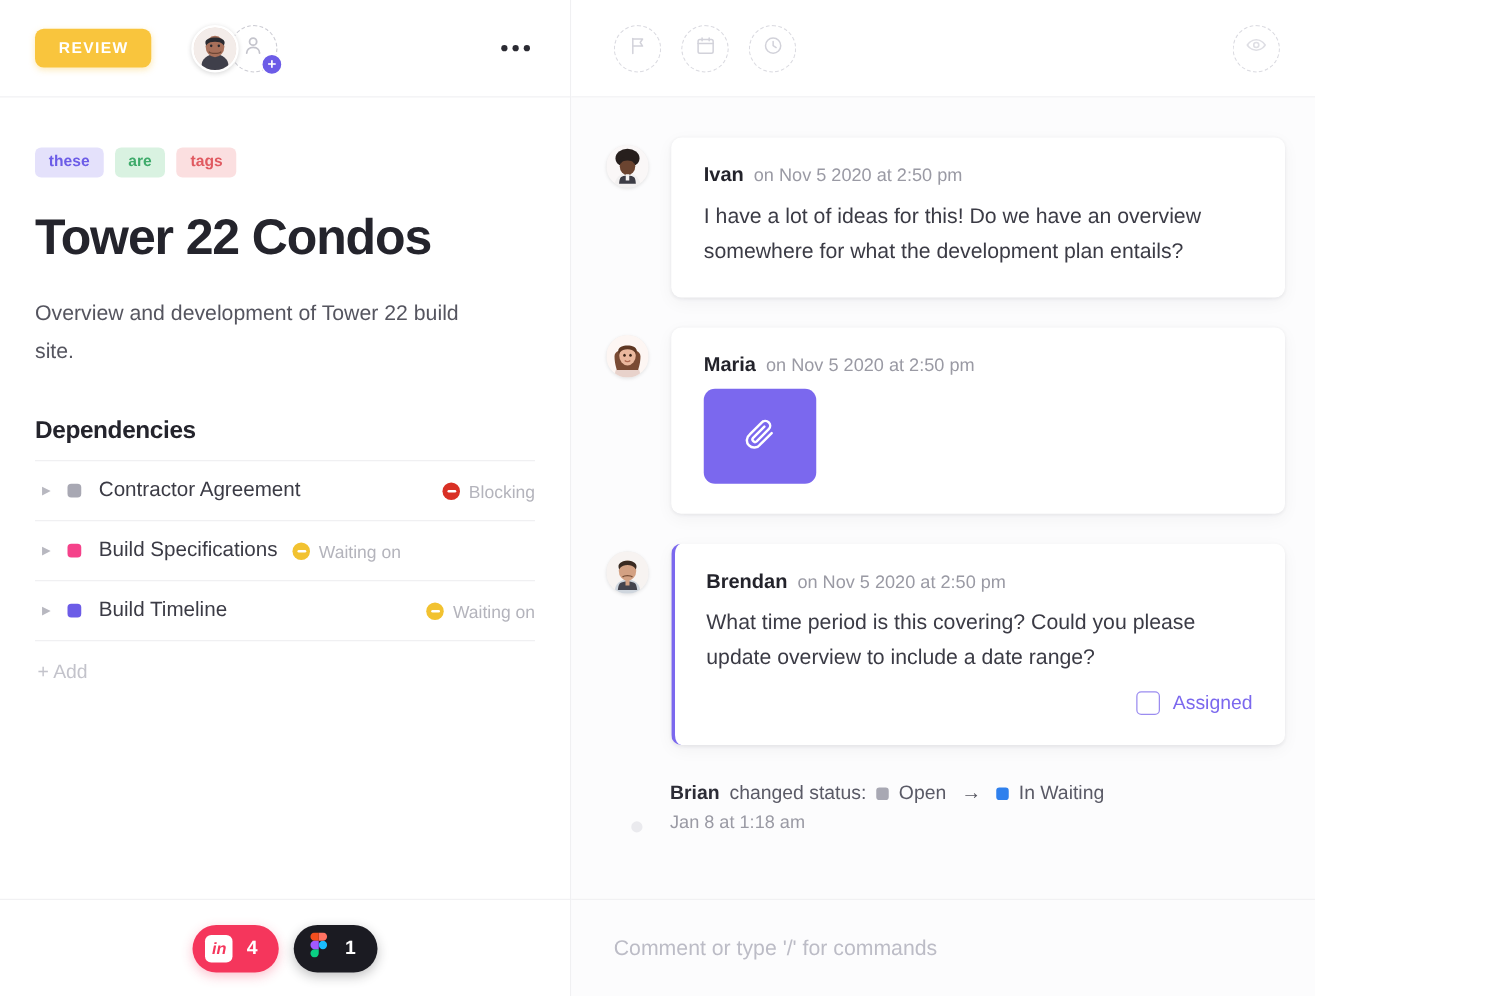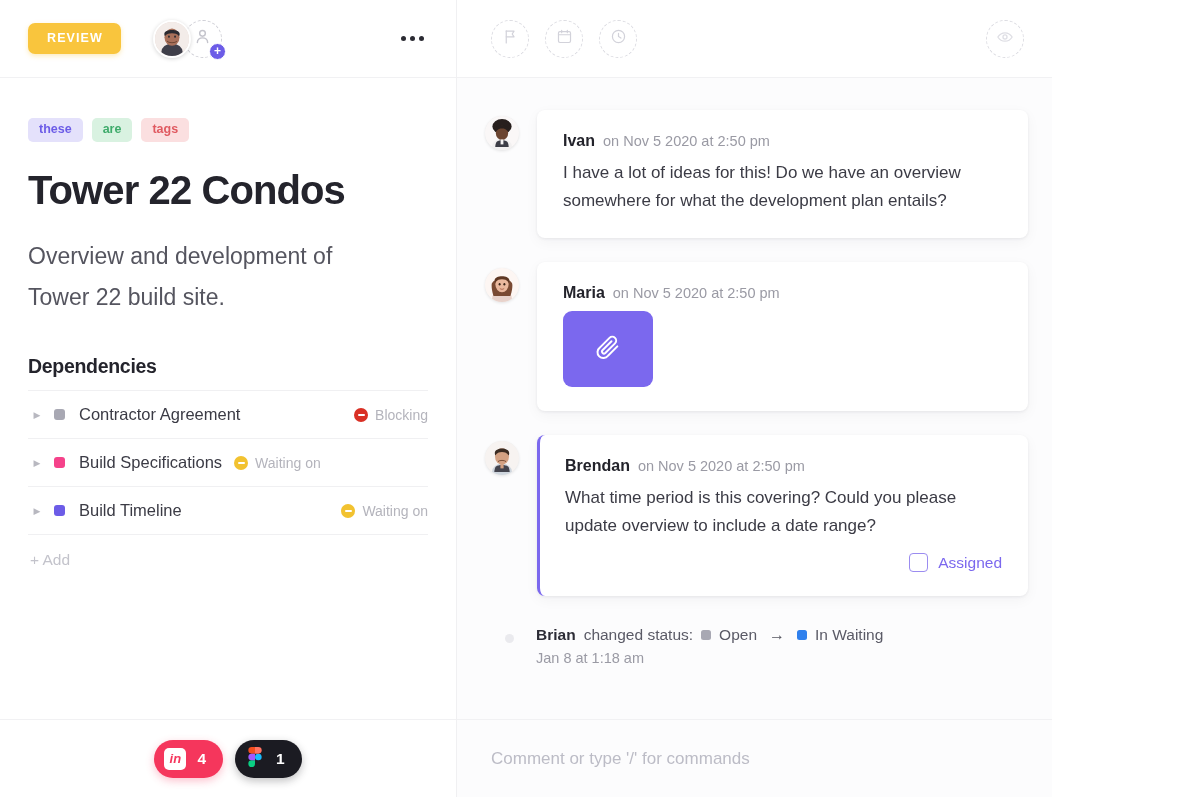--- a/index.html
+++ b/index.html
@@ -85,21 +85,21 @@
   .tag.purple { background:#e4e1fb; color:#6c5ce7; }
   .tag.green  { background:#d9f2e1; color:#3fab6b; }
   .tag.pink   { background:#fbdfe0; color:#e05a61; }
 
   .page-title {
     font-size: 40px; font-weight: bold; color: #24242c;
     letter-spacing: -0.9px; line-height: 1.1;
     margin-bottom: 24px;
   }
   .page-desc {
-    font-size: 23px; color: #55555f; line-height: 1.82;
+    font-size: 17px; color: #55555f; line-height: 1.82;
     max-width: 370px; margin-bottom: 36px; margin-top: 18px;
   }
   .section-heading {
     font-size: 19.5px; font-weight: bold; color: #24242c;
     letter-spacing: -0.3px; margin-bottom: 12px;
   }
 
   .dep-list { border-top: 1px solid #f0f0f2; }
   .dep-row {
     display: flex; align-items: center;
@@ -192,21 +192,21 @@
     gap: 10px; margin-top: 14px;
   }
   .assigned-box {
     width: 19px; height: 19px; border-radius: 4px;
     border: 1.8px solid #9b8cf0; background: #fff;
     cursor: pointer;
   }
   .assigned-label { font-size: 15.5px; color: #7b68ee; }
 
   .status-change {
-    display: flex; align-items: flex-start;
+    display: flex; align-items: flex-end;
     padding: 6px 0 0 18px;
   }
   .sc-dot {
     width: 9px; height: 9px; border-radius: 50%;
     background: #eaeaee; margin: 8px 22px 0 2px; flex:0 0 9px;
   }
   .sc-main { display:flex; align-items:center; gap: 8px; font-size: 15.5px; color: #5a5a66; flex-wrap: wrap;}
   .sc-author { font-weight: bold; color: #2c2c36; }
   .sq { width: 10px; height: 10px; border-radius: 2.5px; display:inline-block; }
   .sc-arrow { color: #55555f; font-size: 16px; margin: 0 4px; }

